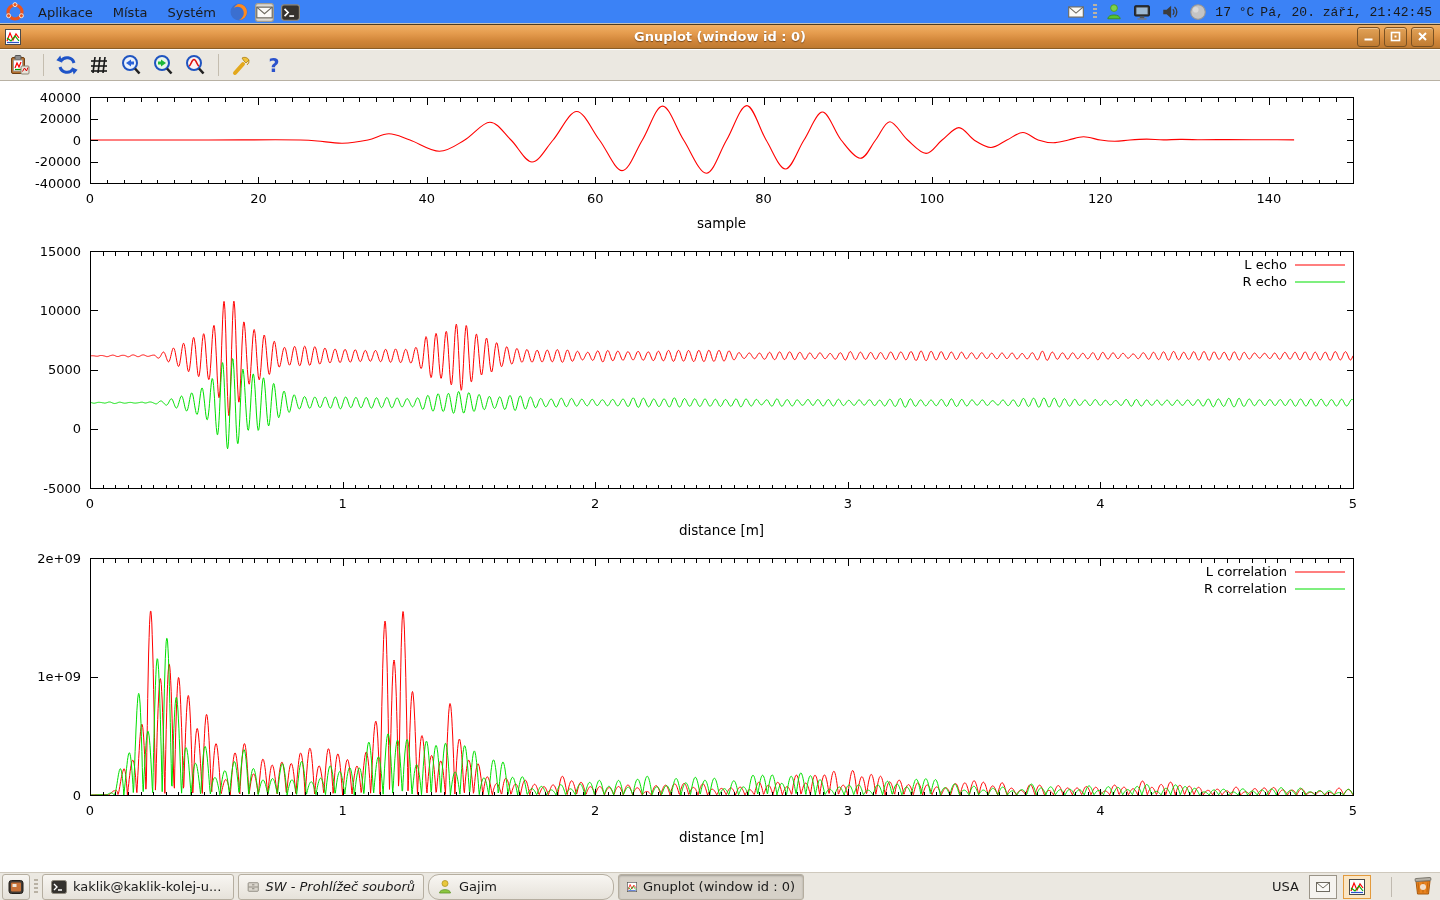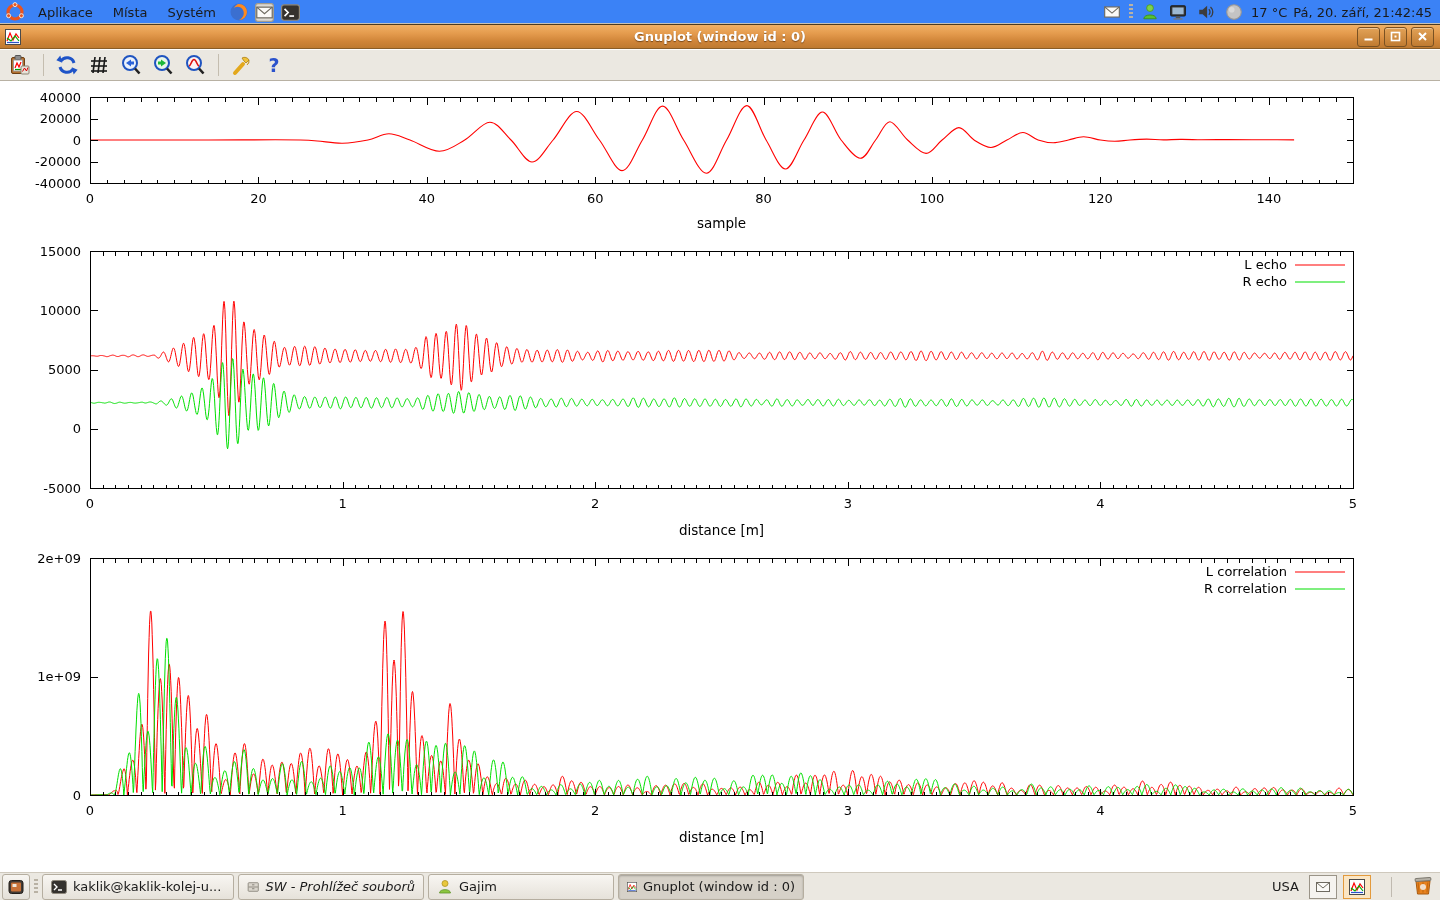--- a/index.html
+++ b/index.html
@@ -6,21 +6,21 @@
   html,body{margin:0;padding:0;background:#555;}
   .screen{position:relative;width:1440px;height:900px;overflow:hidden;
           font-family:"DejaVu Sans","Liberation Sans",sans-serif;background:#fff;}
   
   .panel{position:absolute;left:0;top:0;width:1440px;height:24px;background:#3b82f6;
          border-bottom:1px solid #c9c2b5;display:flex;align-items:flex-end;box-sizing:border-box;}
   .panel-left{display:flex;align-items:center;gap:4px;padding-left:4px;}
   .panel-right{margin-left:auto;display:flex;align-items:center;gap:6px;padding-right:8px;}
   .menu-item{font-size:13px;color:#1a1a1a;padding:2px 8px;cursor:default;}
   .picon{display:inline-flex;align-items:center;justify-content:center;width:22px;height:22px;}
-  .panel-text{font-size:13px;color:#1a1a1a;white-space:nowrap;}
+  .panel-text{font-size:13px;color:#1a1a1a;white-space:nowrap;font-family:Liberation Mono, monospace;}
   .handle-dots{width:4px;height:16px;background:repeating-linear-gradient(#b9b2a4 0 2px,transparent 2px 4px);}
   
   .window{position:absolute;left:0;top:24px;width:1440px;height:848px;}
   .titlebar{position:absolute;left:0;top:0;width:100%;height:25px;box-sizing:border-box;
             background:linear-gradient(180deg,#f0b066 0%,#e59c4e 35%,#cf8438 72%,#bf7a31 100%);
             border-top:1px solid #4a3a22;border-bottom:1px solid #8a5d28;
             display:flex;align-items:center;}
   .titlebar-icon{margin-left:5px;width:16px;height:16px;}
   .title-text{position:absolute;left:0;right:0;text-align:center;font-size:13px;font-weight:bold;
               color:#fff;text-shadow:0 1px 1px rgba(60,30,0,.6);}
@@ -36,21 +36,21 @@
   .canvas{position:absolute;left:0;top:57px;width:1440px;height:791px;background:#ffffff;}
   
   .taskbar{position:absolute;left:0;top:872px;width:1440px;height:28px;background:#ebe8e1;
            border-top:1px solid #cfc9bd;box-sizing:border-box;display:flex;align-items:center;}
   .showdesk{width:26px;height:24px;margin-left:2px;border:1px solid #b5aea0;border-radius:3px;
             background:linear-gradient(#f7f5f1,#e4e0d8);display:flex;align-items:center;justify-content:center;}
   .taskbtn{height:24px;margin-left:4px;border:1px solid #b5aea0;border-radius:3px;
            background:linear-gradient(#f8f6f2,#e6e2da);display:flex;align-items:center;gap:6px;
            padding:0 8px;font-size:13px;color:#1a1a1a;white-space:nowrap;overflow:hidden;}
   .taskbtn.active{background:#d6d1c8;box-shadow:inset 0 1px 2px rgba(0,0,0,.25);}
-  .t1{width:174px;} .t2{width:168px;font-style:italic;} .t3{width:168px;} .t4{width:168px;}
+  .t1{width:174px;} .t2{width:168px;font-style:italic;} .t3{width:168px;border-radius:11px;} .t4{width:168px;}
   .tray{margin-left:auto;display:flex;align-items:center;gap:6px;padding-right:6px;}
   .kbd{font-size:13px;color:#1a1a1a;margin-right:4px;}
   .traybox{width:26px;height:22px;border:1px solid #9a9488;background:#f5f3ef;
            display:flex;align-items:center;justify-content:center;}
   .traybox.active{background:#fbe6c4;border:1px solid #e39a3c;}
   .traysep{width:1px;height:20px;background:#c0bab0;margin:0 14px;}
   svg text{font-family:"DejaVu Sans","Liberation Sans",sans-serif;}
 </style>
 </head>
 <body>

